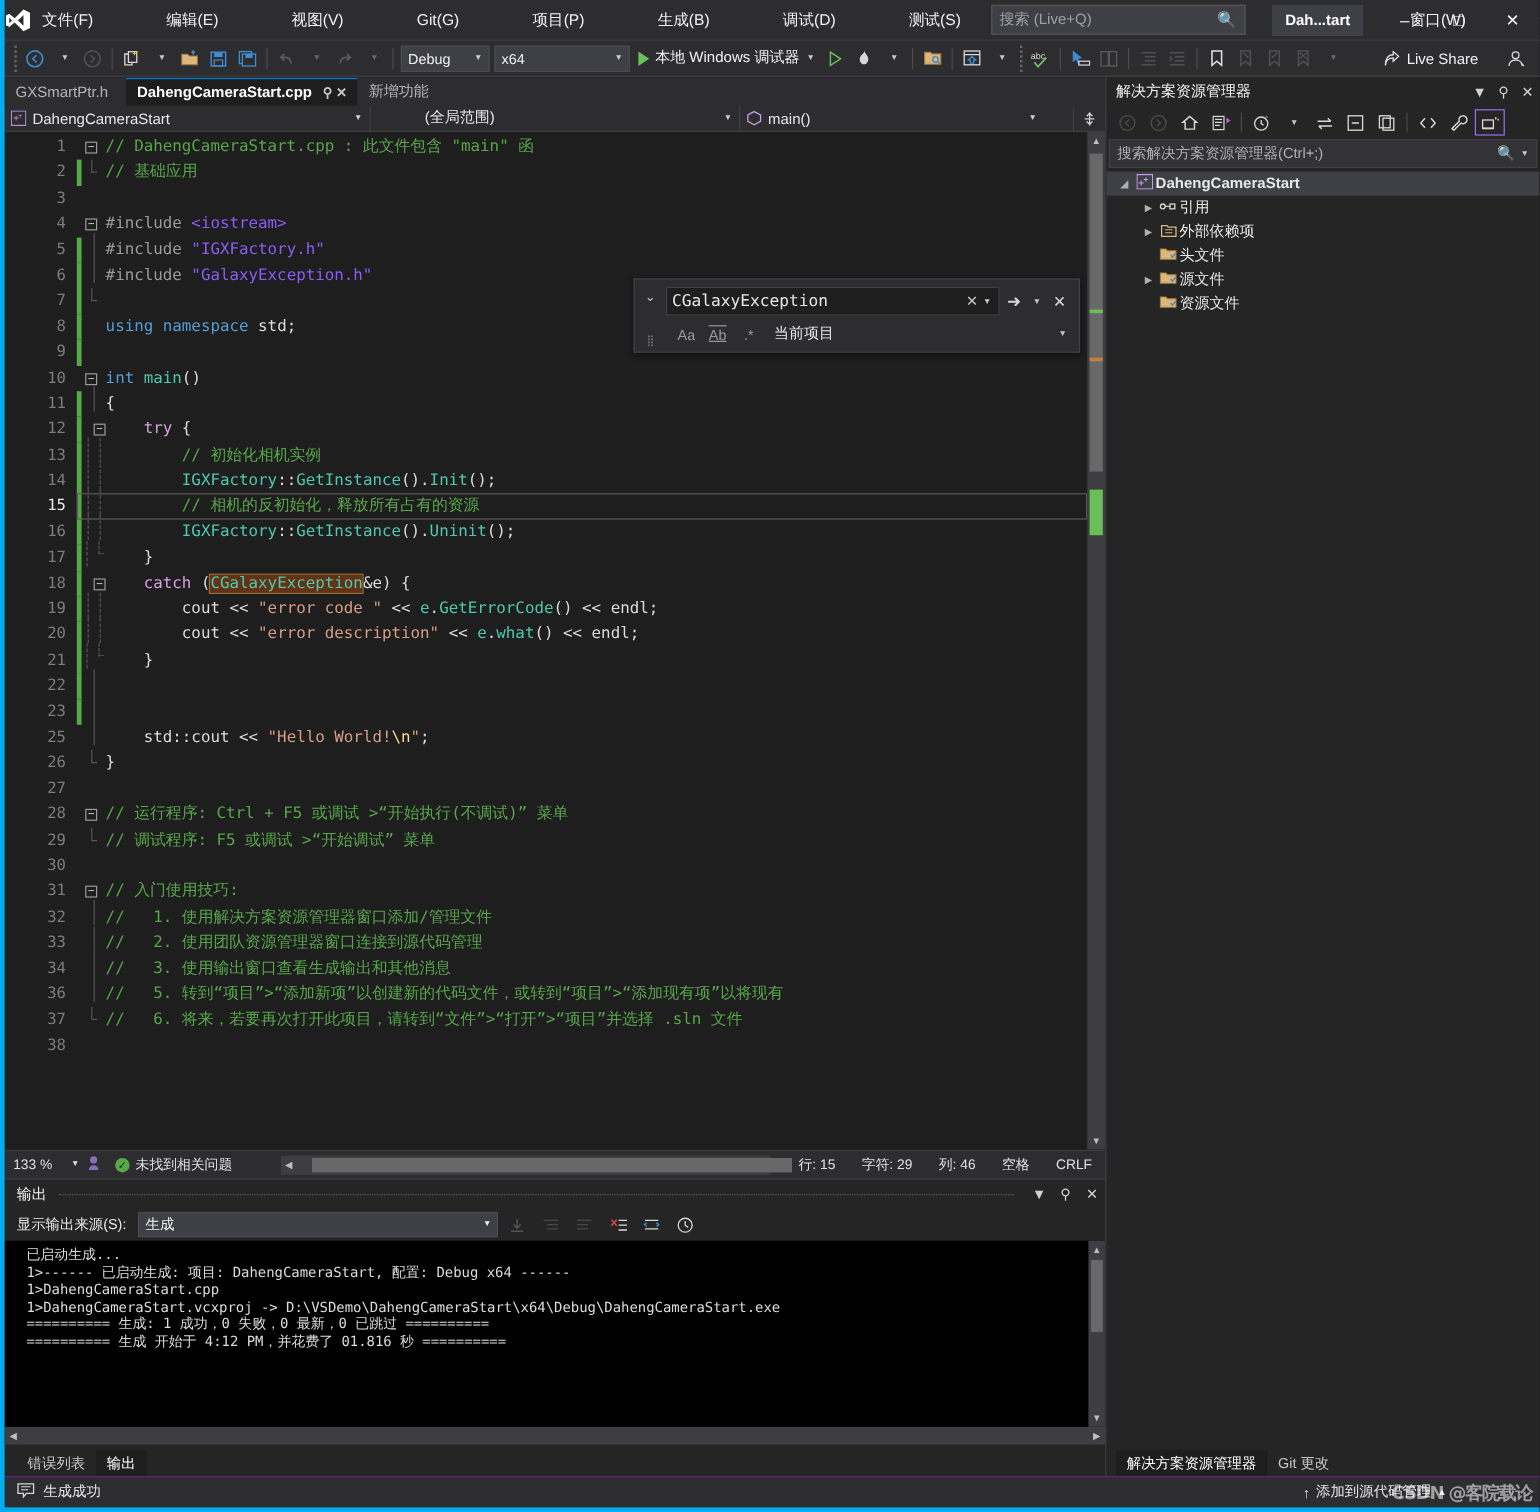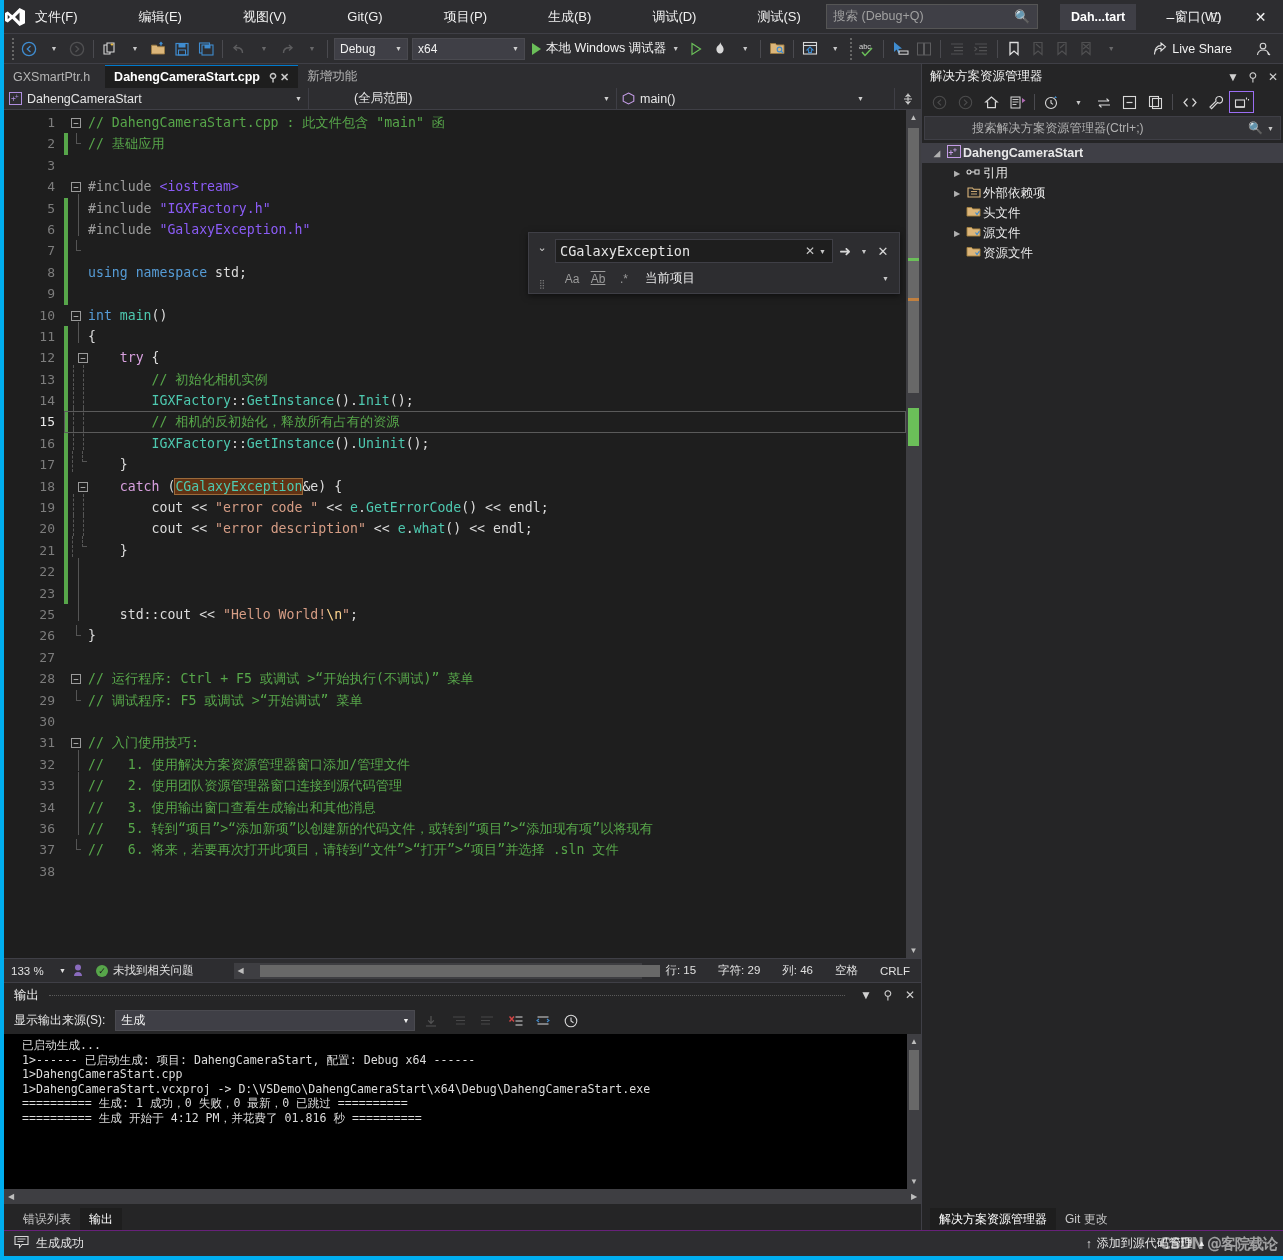--- a/index.html
+++ b/index.html
@@ -202,21 +202,21 @@
              color:#f1f1f1; }
   .se-head .t { flex:1; }
   .se-head .hb { width:20px; text-align:center; color:#d0d0d0; font-size:12px; }
   .se-tool { height:26px; display:flex; align-items:center; padding-left:5px; gap:1px; }
   .se-btn { width:25px; height:22px; display:flex; align-items:center; justify-content:center;
             color:#c8c8c8; }
   .se-btn.dis { opacity:.38; }
   .se-btn.sel { border:1px solid #9b6ef3; }
   .se-search { height:24px; background:#333337; border:1px solid #3f3f46; margin:1px 2px;
                display:flex; align-items:center; padding:0 6px; }
-  .se-search .ph { flex:1; font-size:12.2px; color:#b0b0b0;margin-left:41px; }
+  .se-search .ph { flex:1; font-size:12.2px; color:#b0b0b0; }
   .se-tree { flex:1; overflow:hidden; padding-top:2px; }
   .tr { display:flex; align-items:center; height:20px; font-size:12.5px; color:#e8e8e8;
         white-space:nowrap; }
   .tr.sel { background:#3f3f46; }
   .tr .ex { width:14px; text-align:center; color:#b0b0b0; font-size:8px; flex-shrink:0; }
   .tr .ic { width:19px; text-align:center; flex-shrink:0; }
   .tr.bold { font-weight:bold; }
   .se-bottom { height:26px; background:#252526; display:flex; align-items:flex-end;
                padding-left:8px; }
 
@@ -251,21 +251,21 @@
       <div class="menu-item">生成(B)</div>
       <div class="menu-item">调试(D)</div>
       <div class="menu-item">测试(S)</div>
       <div class="menu-item">分析(N)</div>
       <div class="menu-item">工具(T)</div>
       <div class="menu-item">扩展(X)</div>
       <div class="menu-item">窗口(W)</div>
       <div class="menu-item">帮助(H)</div>
     </div>
     <div class="search-box">
-      <span class="ph">搜索 (Debug+Q)</span>
+      <span class="ph">搜索 (Live+Q)</span>
       <span class="mag">🔍</span>
     </div>
     <div class="proj-chip">Dah...tart</div>
     <div class="wbtns">
       <div class="wbtn">–</div>
       <div class="wbtn">□</div>
       <div class="wbtn close">✕</div>
     </div>
   </div>
 

